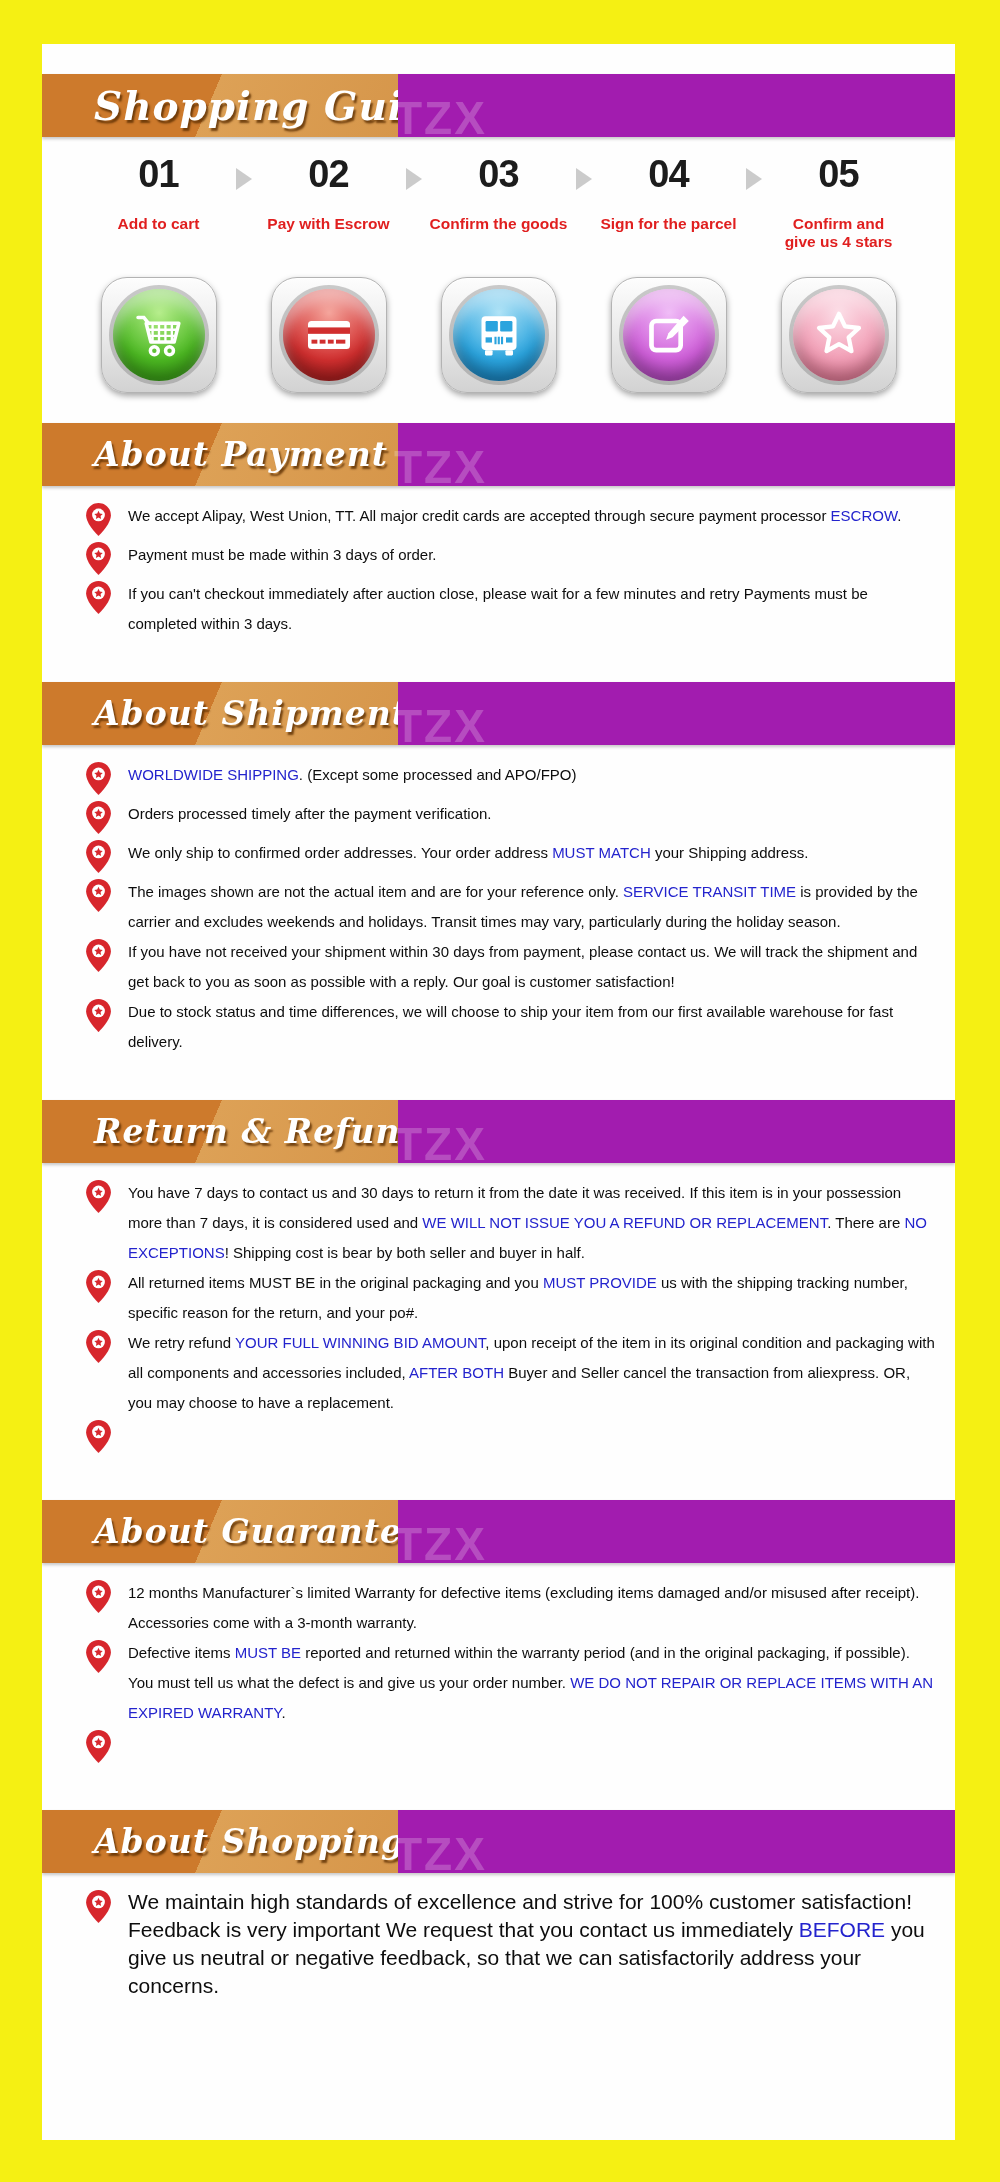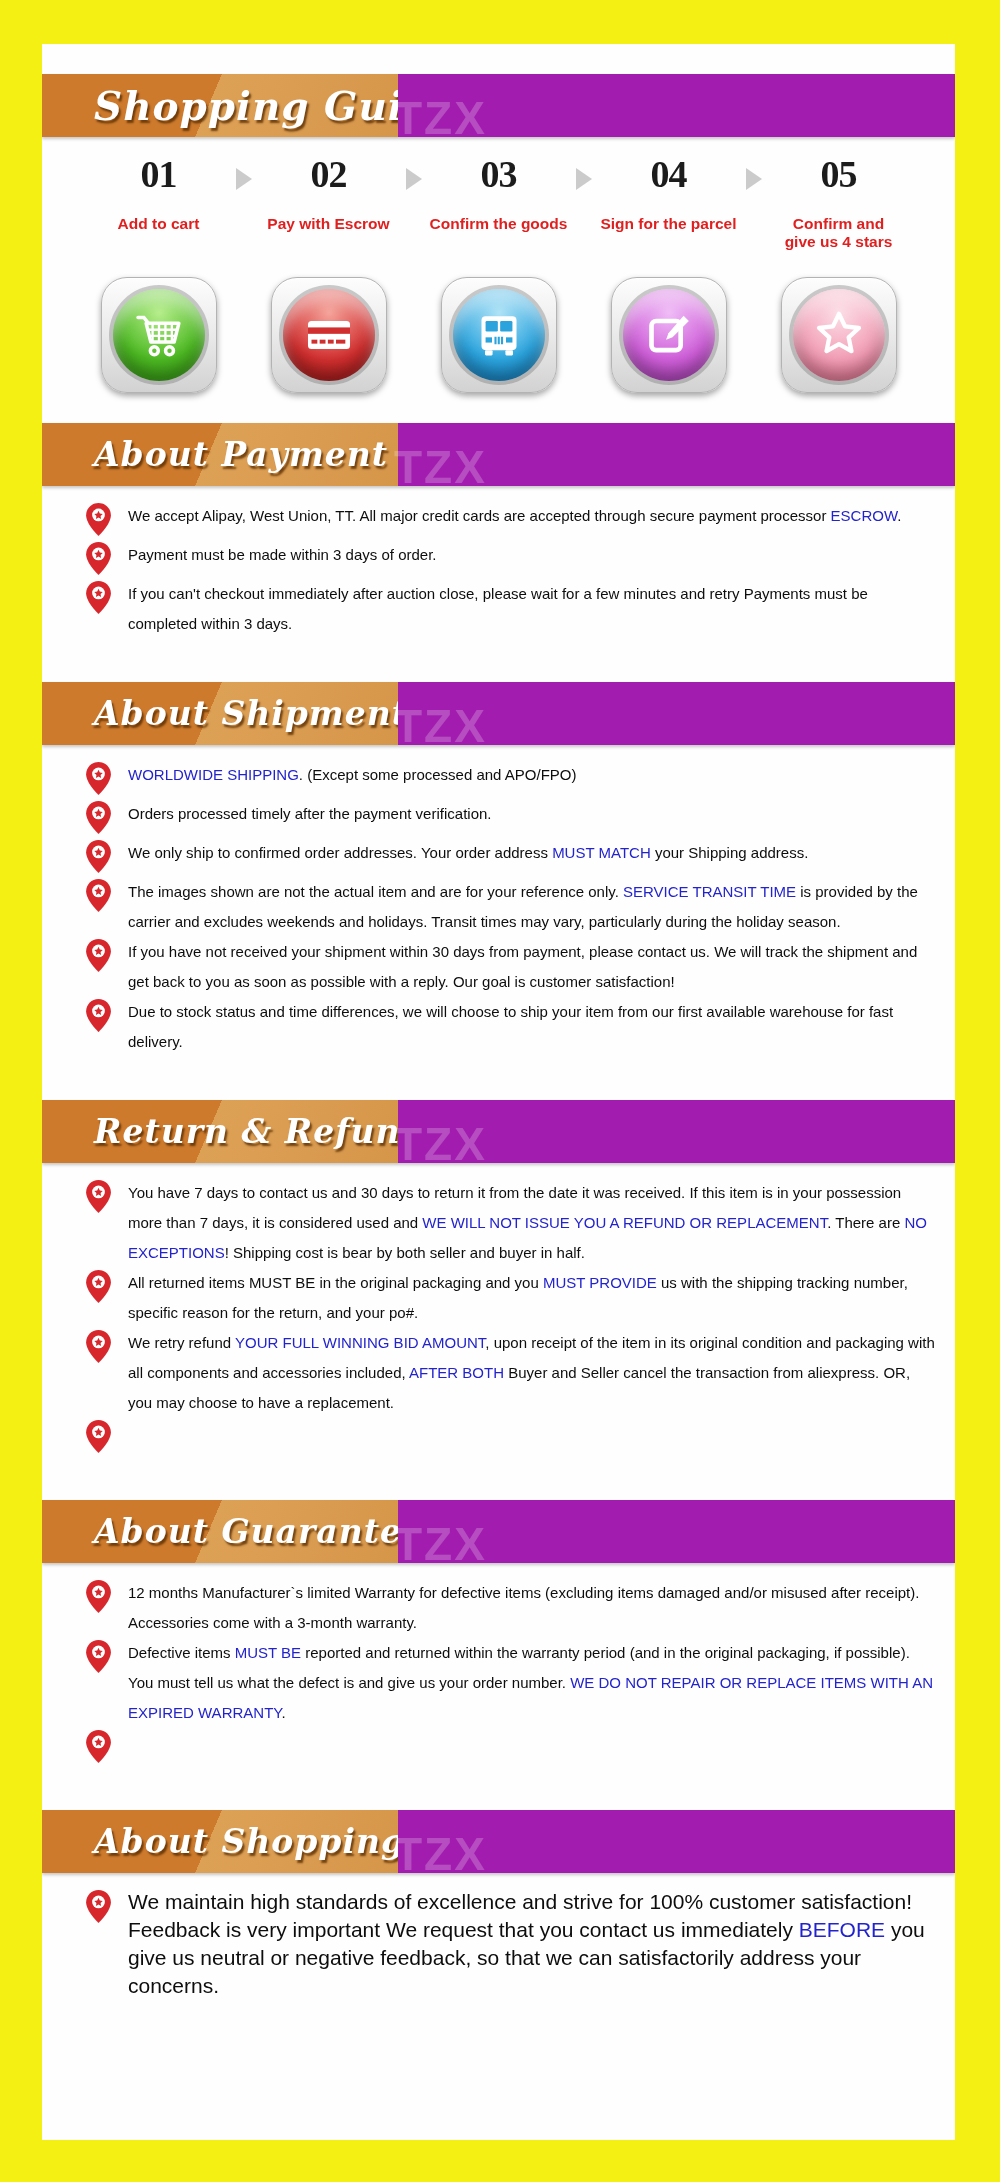--- a/index.html
+++ b/index.html
@@ -13,21 +13,21 @@
   .band-title{padding-left:52px;color:#fff;font-family:"DejaVu Serif",serif;font-style:italic;font-weight:bold;
     font-size:33px;letter-spacing:1px;white-space:nowrap;text-shadow:2px 3px 2px rgba(90,45,0,.8);}
   .band-title.main{font-size:39px;}
   .band-blue{flex:1;background:#a21caf;position:relative;overflow:visible;}
   .band-wm{position:absolute;left:-4px;bottom:-8px;font-size:46px;font-weight:bold;color:rgba(255,255,255,.22);letter-spacing:2px;}
 
   
   .steps-grid,.buttons-grid{display:grid;grid-template-columns:150px 20px 150px 20px 150px 20px 150px 20px 150px;justify-content:center;}
   .steps-grid{margin-top:16px;}
   .step{display:flex;flex-direction:column;align-items:center;}
-  .step-num{font-size:38px;font-weight:800;color:#1c1c1c;letter-spacing:-1px;line-height:42px;font-family:Liberation Serif, serif;}
+  .step-num{font-size:38px;font-weight:800;color:#1c1c1c;letter-spacing:-1px;line-height:42px;}
   .step-label{margin-top:20px;color:#e01f1f;font-size:15.5px;font-weight:bold;text-align:center;line-height:18px;white-space:pre-line;}
   .arrow{width:0;height:0;border-top:11px solid transparent;border-bottom:11px solid transparent;border-left:16px solid #cbcbcb;margin-top:15px;justify-self:center;}
 
   
   .buttons-grid{margin-top:26px;}
   .bcol{display:flex;justify-content:center;}
   .gbtn{width:114px;height:114px;border-radius:26px;border:1px solid #b3b3b3;
     background:linear-gradient(180deg,#fdfdfd 0%,#ececec 45%,#d2d2d2 100%);
     box-shadow:0 3px 6px rgba(0,0,0,.35),inset 0 1px 0 #fff;
     display:flex;align-items:center;justify-content:center;}

